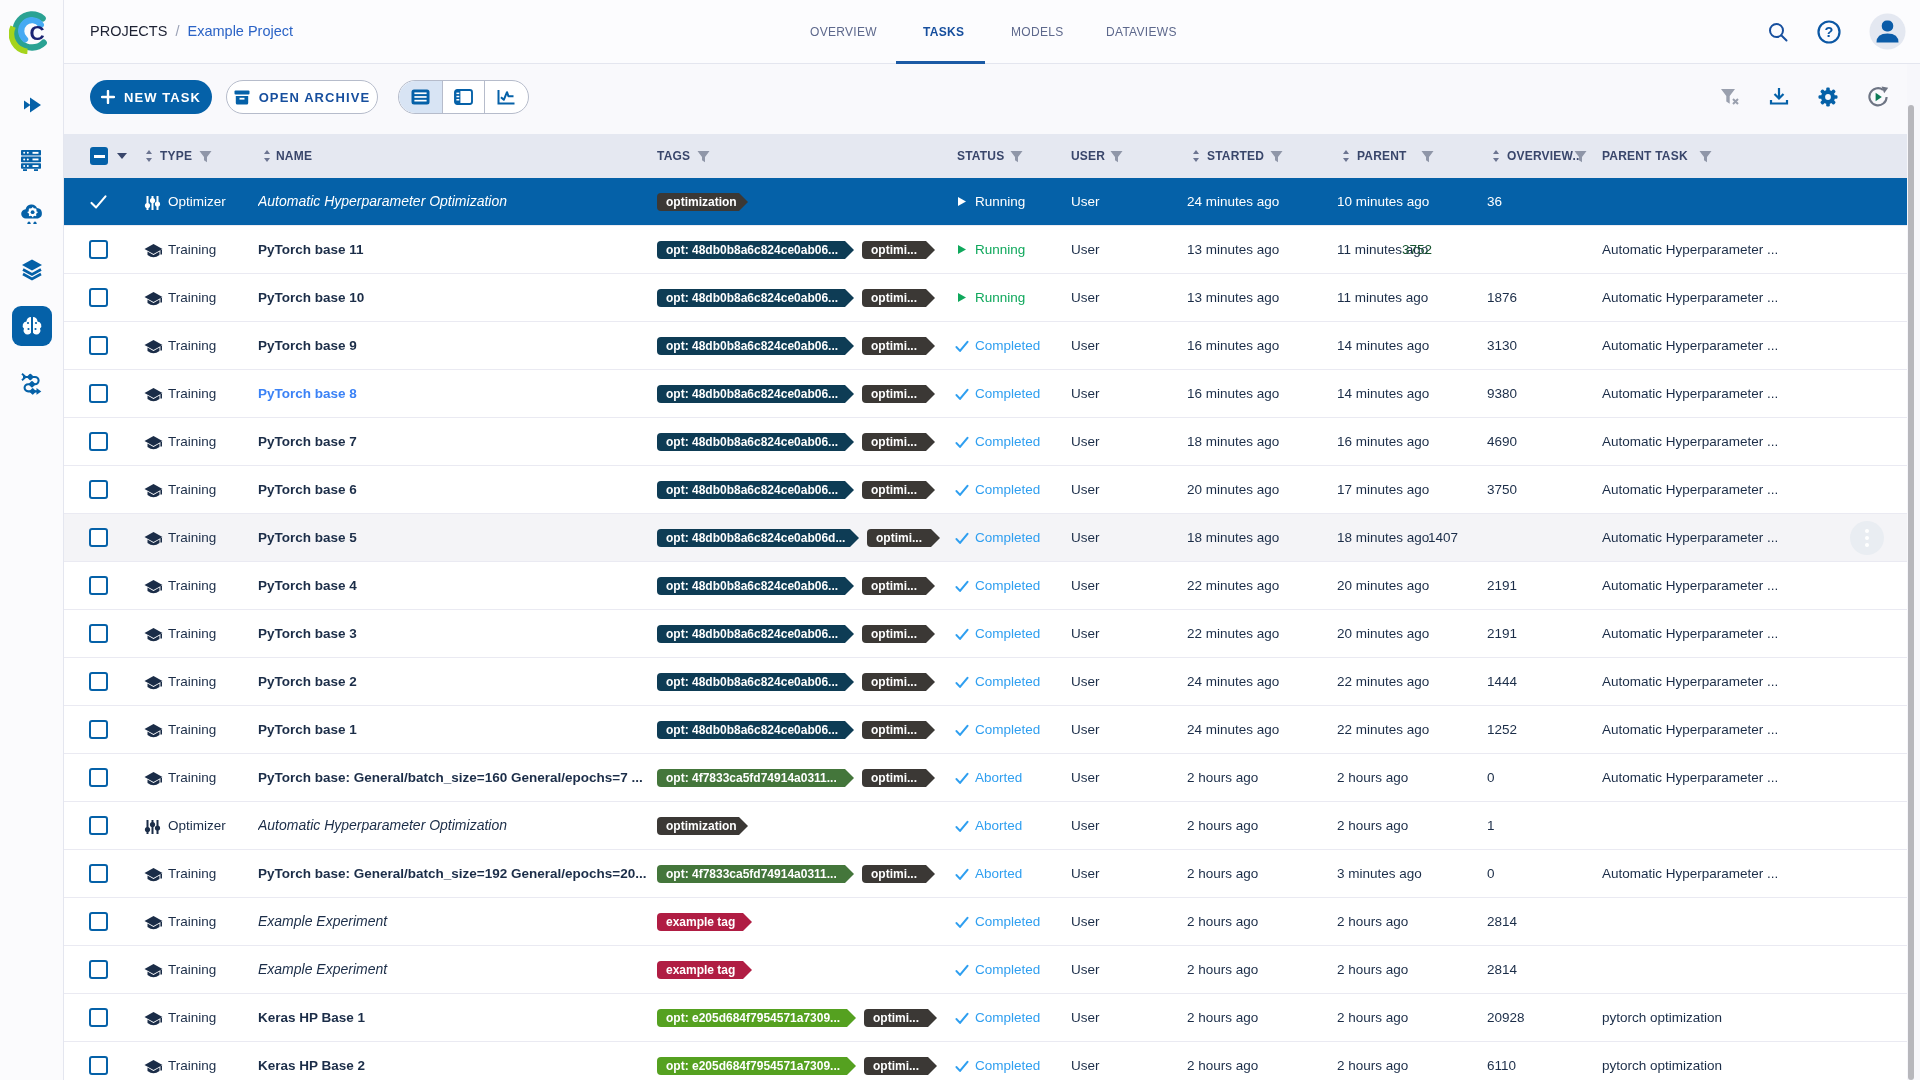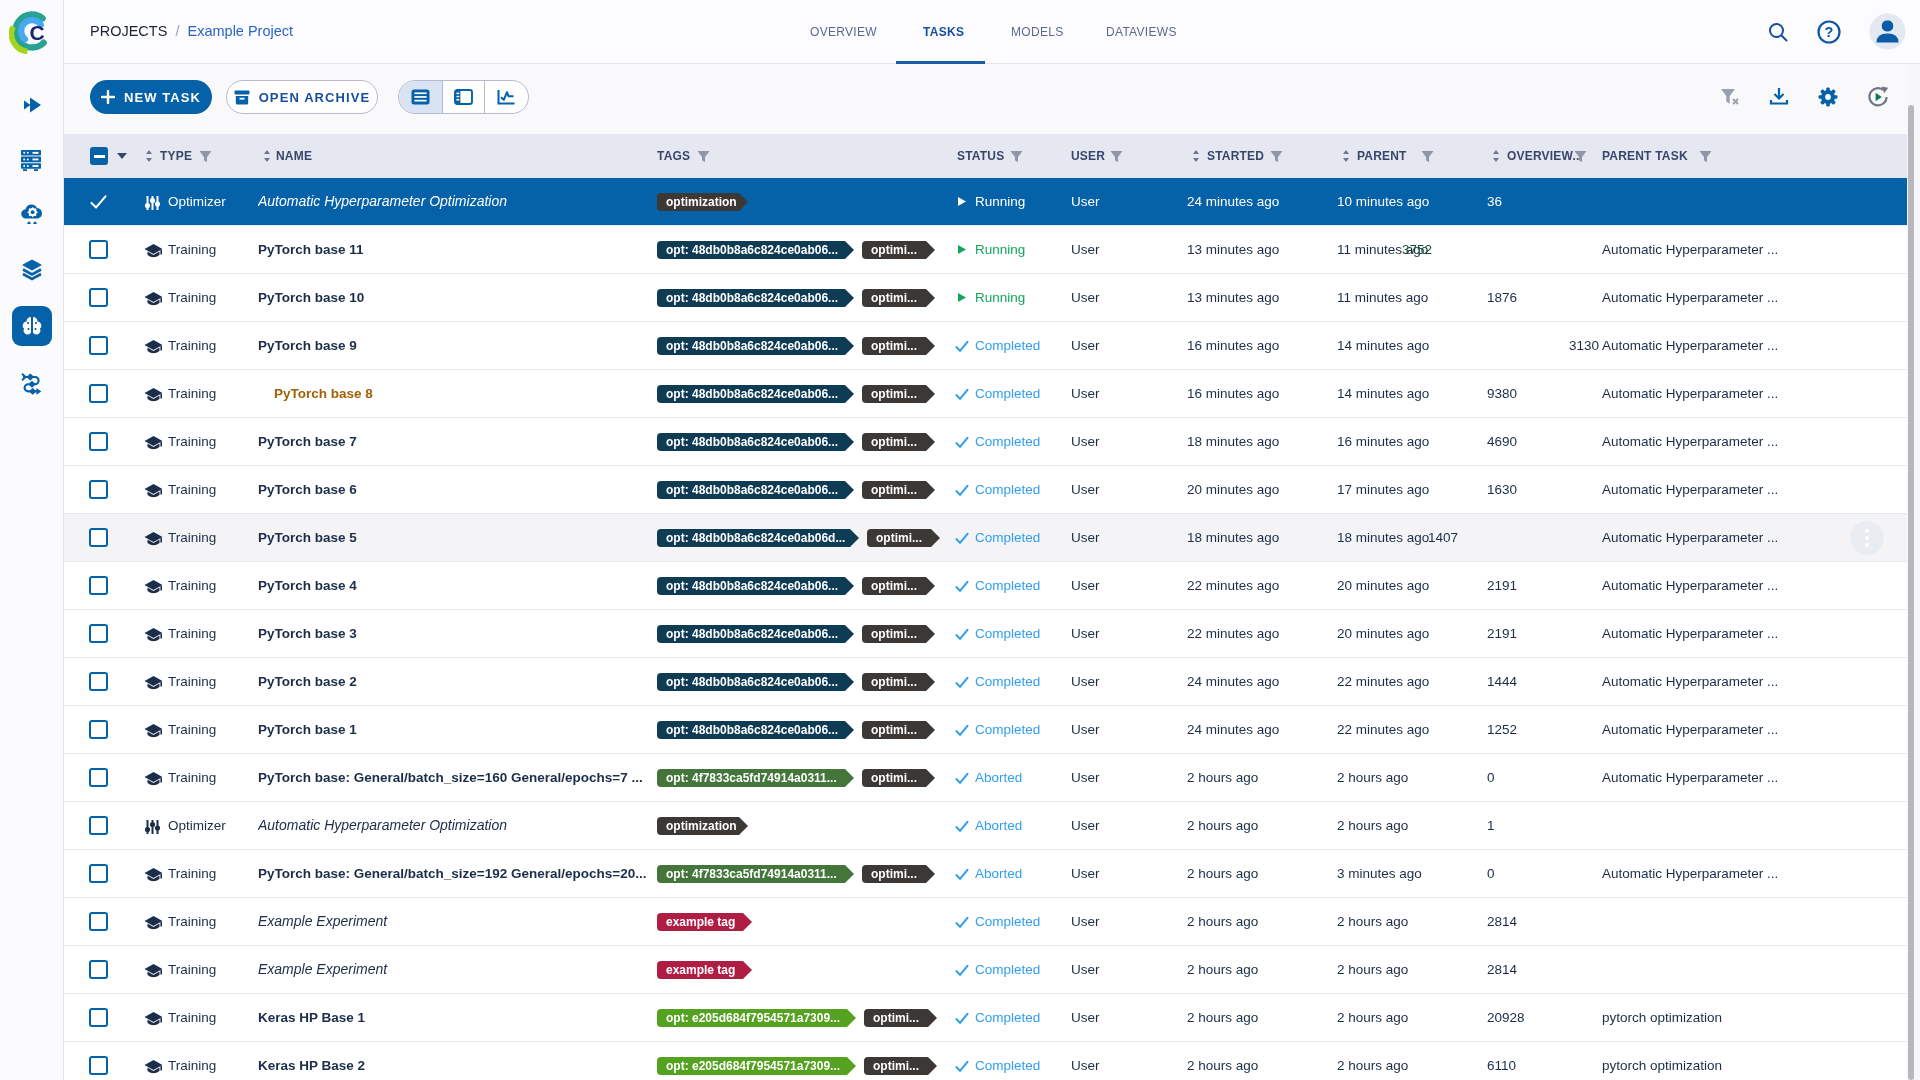--- a/index.html
+++ b/index.html
@@ -333,34 +333,34 @@
     </div>
     <div class="abs" style="left:891px;top:17px">
       <svg width="14" height="14" viewBox="0 0 14 14">
         <path d="M1.5 8.1 L5.0 11.9 L12.5 2.8" stroke="#2f9ff0" stroke-width="2.1" fill="none" stroke-linecap="round" stroke-linejoin="round"></path>
       </svg>
     </div>
     <div class="ct" style="left:911px;color:#2f9ff0">Completed</div>
     <div class="ct" style="left:1007px;color:#1b2d48">User</div>
     <div class="ct" style="left:1123px;color:#1b2d48">16 minutes ago</div>
     <div class="ct" style="left:1273px;color:#1b2d48">14 minutes ago</div>
-    <div class="ct" style="left:1505px;color:#1b2d48">3130</div>
+    <div class="ct" style="left:1423px;color:#1b2d48">3130</div>
     <div class="ct" style="left:1538px;color:#1b2d48">Automatic Hyperparameter ...</div>
   </div>
 <div class="row" style="top:370px;">
     <div class="cbx" style="left:25px"></div>
     <div class="abs" style="left:80px;top:17px">
       <svg width="19" height="17" viewBox="0 0 19 17">
         <path d="M9.5 1 L18.5 6 L9.5 11 L0.5 6 Z" fill="#1b2d48"></path>
         <path d="M3.5 8.6 V12 Q9.5 16.6 15.5 12 V8.6 L9.5 12 Z" fill="#1b2d48"></path>
         <path d="M17.2 7 V11.4" stroke="#1b2d48" stroke-width="1.6"></path>
       </svg>
     </div>
     <div class="ct" style="left:104px;color:#1b2d48">Training</div>
-    <div class="cn" style="left:194px;color:#a16207;margin-left:16px;">PyTorch base 8</div>
+    <div class="cn" style="left:194px;color:#3b82f6;">PyTorch base 8</div>
     <div class="chip" style="left:593px;width:188px;background:#0e3c55">
       <span>opt: 48db0b8a6c824ce0ab06...</span>
       <i style="border-left-color:#0e3c55"></i>
     </div>
     <div class="chip" style="left:798px;width:64px;background:#3b3835">
       <span>optimi...</span>
       <i style="border-left-color:#3b3835"></i>
     </div>
     <div class="abs" style="left:891px;top:17px">
       <svg width="14" height="14" viewBox="0 0 14 14">
@@ -426,21 +426,21 @@
     </div>
     <div class="abs" style="left:891px;top:17px">
       <svg width="14" height="14" viewBox="0 0 14 14">
         <path d="M1.5 8.1 L5.0 11.9 L12.5 2.8" stroke="#2f9ff0" stroke-width="2.1" fill="none" stroke-linecap="round" stroke-linejoin="round"></path>
       </svg>
     </div>
     <div class="ct" style="left:911px;color:#2f9ff0">Completed</div>
     <div class="ct" style="left:1007px;color:#1b2d48">User</div>
     <div class="ct" style="left:1123px;color:#1b2d48">20 minutes ago</div>
     <div class="ct" style="left:1273px;color:#1b2d48">17 minutes ago</div>
-    <div class="ct" style="left:1423px;color:#1b2d48">1630</div>
+    <div class="ct" style="left:1423px;color:#1b2d48">3750</div>
     <div class="ct" style="left:1538px;color:#1b2d48">Automatic Hyperparameter ...</div>
   </div>
 <div class="row" style="top:514px;background:#f4f4f7;">
     <div class="cbx" style="left:25px"></div>
     <div class="abs" style="left:80px;top:17px">
       <svg width="19" height="17" viewBox="0 0 19 17">
         <path d="M9.5 1 L18.5 6 L9.5 11 L0.5 6 Z" fill="#1b2d48"></path>
         <path d="M3.5 8.6 V12 Q9.5 16.6 15.5 12 V8.6 L9.5 12 Z" fill="#1b2d48"></path>
         <path d="M17.2 7 V11.4" stroke="#1b2d48" stroke-width="1.6"></path>
       </svg>

